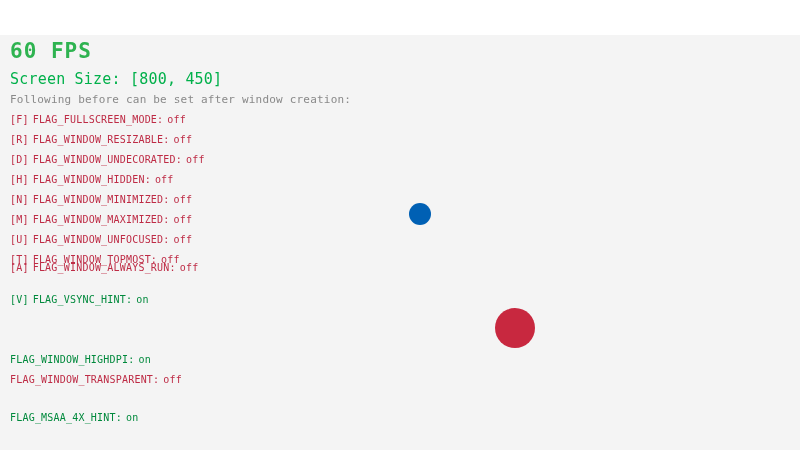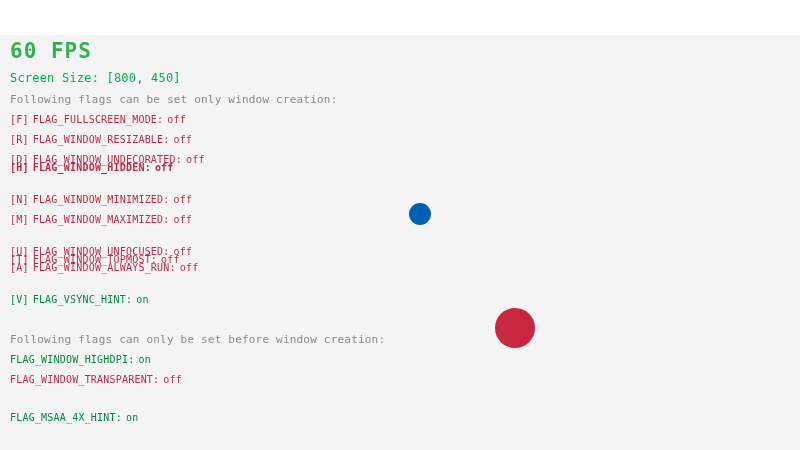--- a/index.html
+++ b/index.html
@@ -32,21 +32,21 @@
     color: #2eb350;
     white-space: nowrap;
     line-height: 1;
   }
 
   
   #screen-size {
     position: absolute;
     left: 10px;
     top: 37px;
-    font-size: 12px;
+    font-size: 15px;
     color: #00b04a;
     white-space: nowrap;
     line-height: 1;
     letter-spacing: 0.2px;
   }
 
   
   .section-heading {
     position: absolute;
     left: 10px;
@@ -101,36 +101,35 @@
 </style>
 </head>
 <body>
 
 <div id="app" style="background: rgb(244, 244, 244);">
 
   <div id="fps-counter" style="color: rgb(46, 179, 80);">60 FPS</div>
 
   <div id="screen-size" style="color: rgb(0, 176, 74);">Screen Size: [800, 450]</div>
 
-  <div id="heading-after" class="section-heading">Following flags can be set only window creation:</div>
+  <div id="heading-after" class="section-heading">Following before can be set after window creation:</div>
 
   <div id="flags-after">
       <div class="flag-line state-off" style="top: 80px;"><span class="flag-key">[F]</span><span class="flag-name">FLAG_FULLSCREEN_MODE:</span><span class="flag-state">off</span></div>
       <div class="flag-line state-off" style="top: 100px;"><span class="flag-key">[R]</span><span class="flag-name">FLAG_WINDOW_RESIZABLE:</span><span class="flag-state">off</span></div>
       <div class="flag-line state-off" style="top: 120px;"><span class="flag-key">[D]</span><span class="flag-name">FLAG_WINDOW_UNDECORATED:</span><span class="flag-state">off</span></div>
-      <div class="flag-line state-off" style="top: 128px; font-weight: bold;"><span class="flag-key">[H]</span><span class="flag-name">FLAG_WINDOW_HIDDEN:</span><span class="flag-state">off</span></div>
+      <div class="flag-line state-off" style="top: 140px;"><span class="flag-key">[H]</span><span class="flag-name">FLAG_WINDOW_HIDDEN:</span><span class="flag-state">off</span></div>
       <div class="flag-line state-off" style="top: 160px;"><span class="flag-key">[N]</span><span class="flag-name">FLAG_WINDOW_MINIMIZED:</span><span class="flag-state">off</span></div>
       <div class="flag-line state-off" style="top: 180px;"><span class="flag-key">[M]</span><span class="flag-name">FLAG_WINDOW_MAXIMIZED:</span><span class="flag-state">off</span></div>
-      <div class="flag-line state-off" style="top: 212px;"><span class="flag-key">[U]</span><span class="flag-name">FLAG_WINDOW_UNFOCUSED:</span><span class="flag-state">off</span></div>
+      <div class="flag-line state-off" style="top: 200px;"><span class="flag-key">[U]</span><span class="flag-name">FLAG_WINDOW_UNFOCUSED:</span><span class="flag-state">off</span></div>
       <div class="flag-line state-off" style="top: 220px; text-align: center;"><span class="flag-key">[T]</span><span class="flag-name">FLAG_WINDOW_TOPMOST:</span><span class="flag-state">off</span></div>
       <div class="flag-line state-off" style="top: 228px;"><span class="flag-key">[A]</span><span class="flag-name">FLAG_WINDOW_ALWAYS_RUN:</span><span class="flag-state">off</span></div>
       <div class="flag-line state-on" style="top: 260px;"><span class="flag-key">[V]</span><span class="flag-name">FLAG_VSYNC_HINT:</span><span class="flag-state">on</span></div>
     </div>
 
-  <div id="heading-before" class="section-heading">Following flags can only be set before window creation:</div>
 
   <div id="flags-before">
       <div class="flag-line state-on" style="top: 320px;"><span class="flag-name">FLAG_WINDOW_HIGHDPI:</span><span class="flag-state">on</span></div>
       <div class="flag-line state-off" style="top: 340px;"><span class="flag-name">FLAG_WINDOW_TRANSPARENT:</span><span class="flag-state">off</span></div>
       <div class="flag-line state-on" style="top: 378px;"><span class="flag-name">FLAG_MSAA_4X_HINT:</span><span class="flag-state">on</span></div>
     </div>
 
   <div id="ball-blue" class="ball" style="left: 409px; top: 168px; width: 22px; height: 22px; background: rgb(0, 96, 180);"></div>
   <div id="ball-red" class="ball" style="left: 495px; top: 273px; width: 40px; height: 40px; background: rgb(200, 40, 63);"></div>
 

